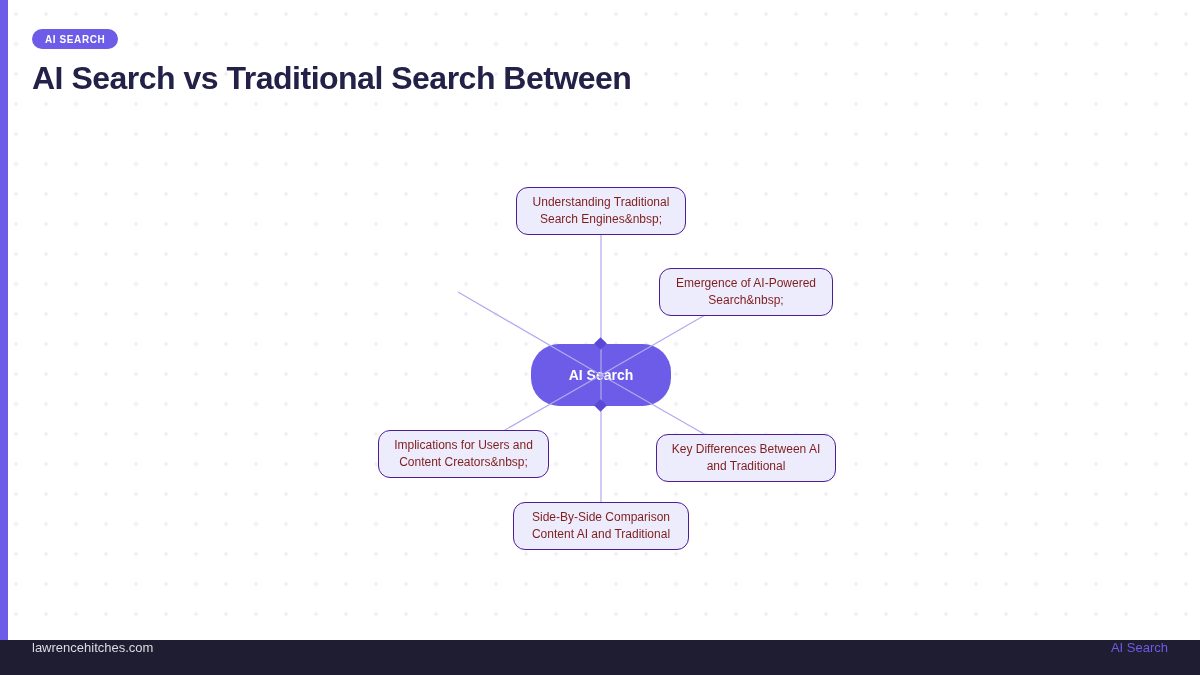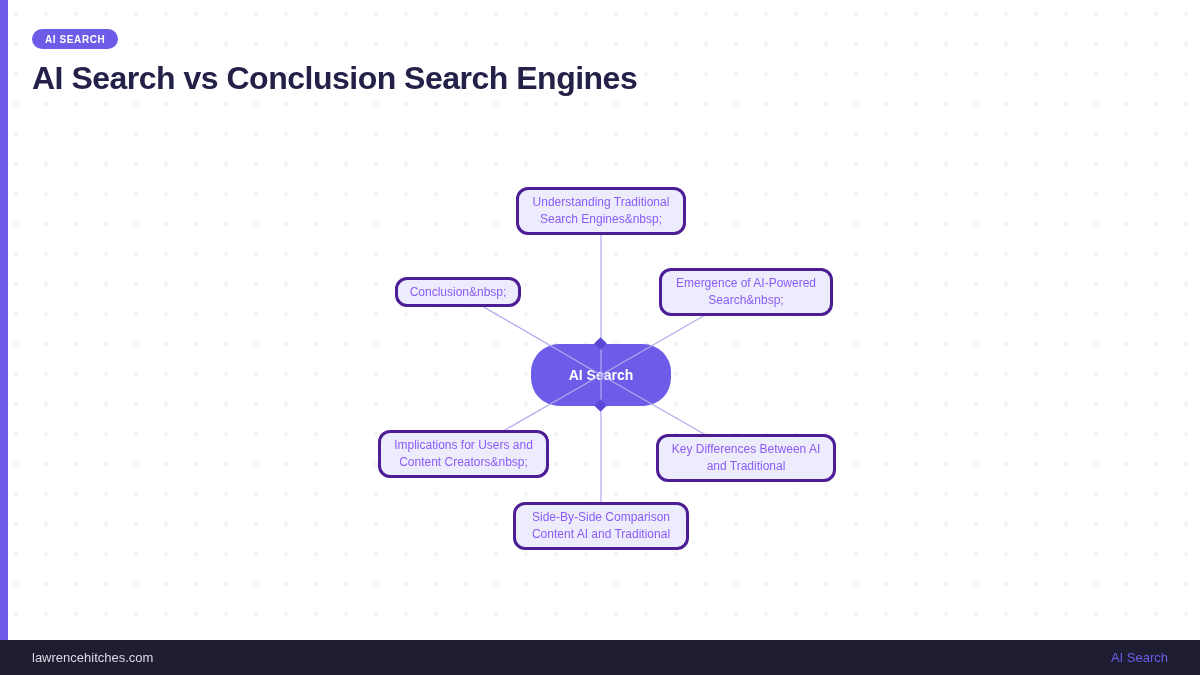--- a/index.html
+++ b/index.html
@@ -30,40 +30,40 @@
     position:absolute; left:531px; top:344px; width:140px; height:62px;
     background:#6c5ce7; border-radius:28px; color:#ffffff;
     display:flex; align-items:center; justify-content:center;
     font-weight:700; font-size:14px; z-index:1;
   }
   svg.edges {
     position:absolute; left:0; top:0; width:1200px; height:640px;
     z-index:2; pointer-events:none;
   }
   .sat {
-    position:absolute; background:#edecfc; border:3px solid #4c1d95;
-    border-radius:12px; color:#8b5cf6; font-size:12px; line-height:17px;
+    position:absolute; background:#edecfc; border:1px solid #4c1d95;
+    border-radius:12px; color:#7f1d1d; font-size:12px; line-height:17px;
     font-weight:500; display:flex; align-items:center; justify-content:center;
     text-align:center; z-index:3; padding:5px 8px; cursor:pointer;
   }
   #n-understanding { left:516px; top:187px; width:170px; height:48px; }
   #n-conclusion    { left:395px; top:277px; width:126px; height:30px; }
   #n-emergence     { left:659px; top:268px; width:174px; height:48px; }
   #n-implications  { left:378px; top:430px; width:171px; height:48px; }
   #n-keydiff       { left:656px; top:434px; width:180px; height:48px; }
   #n-side          { left:513px; top:502px; width:176px; height:48px; }
   .diamond {
     position:absolute; width:9px; height:9px; background:#5a48d6;
     transform:rotate(45deg); z-index:4;
   }
   .d-top    { left:596px; top:339px; }
   .d-bottom { left:596px; top:401px; }
   .footer {
     position:absolute; left:0; bottom:0; width:1200px; height:35px;
-    background:#1e1d31; display:flex; align-items:center;
+    background:#1e1d31; display:flex; 
     justify-content:space-between; padding:0 32px; z-index:6;
   }
   .footer .site  { color:#dcdce4; font-size:13px; }
   .footer .brand { color:#6c5ce7; font-size:13px; cursor:pointer; }
 </style>
 </head>
 <body>
 
 <div class="page">
 
@@ -73,21 +73,21 @@
         <path d="M3.5 1v5M1 3.5h5" stroke="#e9e9f0" stroke-width="1" fill="none"></path>
       </pattern>
     </defs>
     <rect x="0" y="0" width="1200" height="640" fill="url(#plusgrid)"></rect>
   </svg>
 
   <div class="leftbar"></div>
 
   <div class="header">
     <span class="badge">AI SEARCH</span>
-    <h1 class="title">AI Search vs Conclusion Search Engines</h1>
+    <h1 class="title">AI Search vs Traditional Search Between</h1>
   </div>
 
   <div class="diagram">
 
     <div class="central">
       <span>AI Search</span>
     </div>
 
     <svg class="edges" xmlns="http://www.w3.org/2000/svg">
       <line x1="601" y1="375" x2="601" y2="211" stroke="#b3a9ef" stroke-width="1.2"></line>
@@ -95,21 +95,20 @@
       <line x1="601" y1="375" x2="458" y2="292" stroke="#b3a9ef" stroke-width="1.2"></line>
       <line x1="601" y1="375" x2="463" y2="454" stroke="#b3a9ef" stroke-width="1.2"></line>
       <line x1="601" y1="375" x2="746" y2="458" stroke="#b3a9ef" stroke-width="1.2"></line>
       <line x1="601" y1="375" x2="601" y2="526" stroke="#b3a9ef" stroke-width="1.2"></line>
     </svg>
 
     <div class="sat" id="n-understanding">Understanding Traditional Search Engines&amp;nbsp;</div>
 
     <div class="sat" id="n-emergence">Emergence of AI-Powered Search&amp;nbsp;</div>
 
-    <div class="sat" id="n-conclusion">Conclusion&amp;nbsp;</div>
 
     <div class="sat" id="n-keydiff">Key Differences Between AI and Traditional</div>
 
     <div class="sat" id="n-implications">Implications for Users and Content Creators&amp;nbsp;</div>
 
     <div class="sat" id="n-side">Side-By-Side Comparison Content AI and Traditional</div>
 
     <div class="diamond d-top"></div>
     <div class="diamond d-bottom"></div>
 

